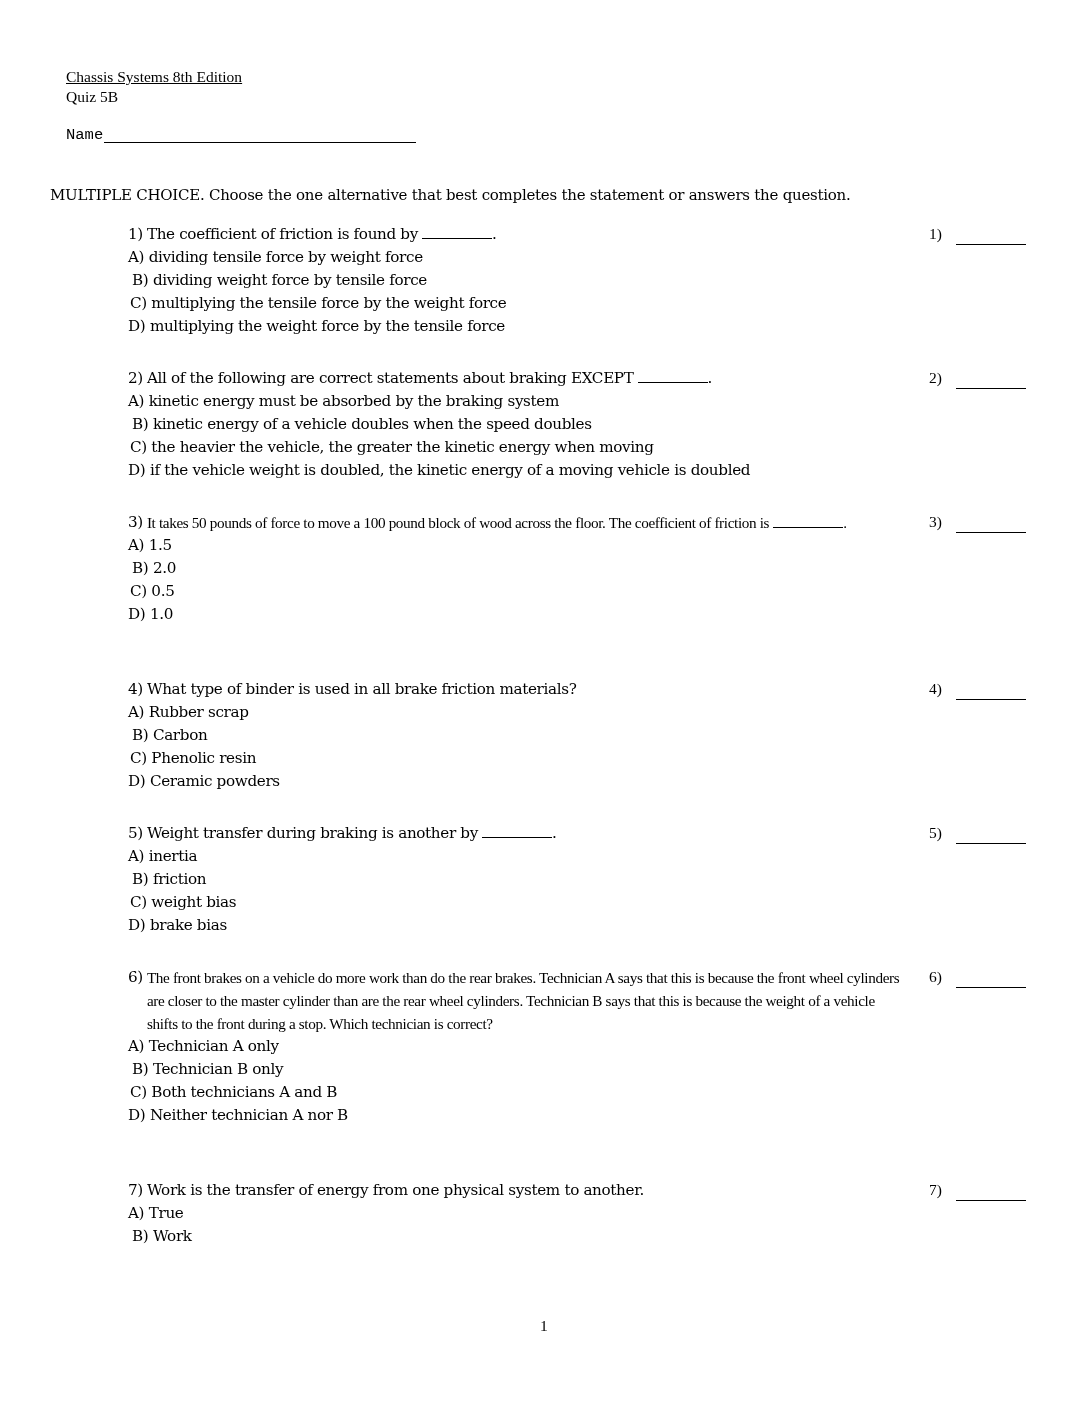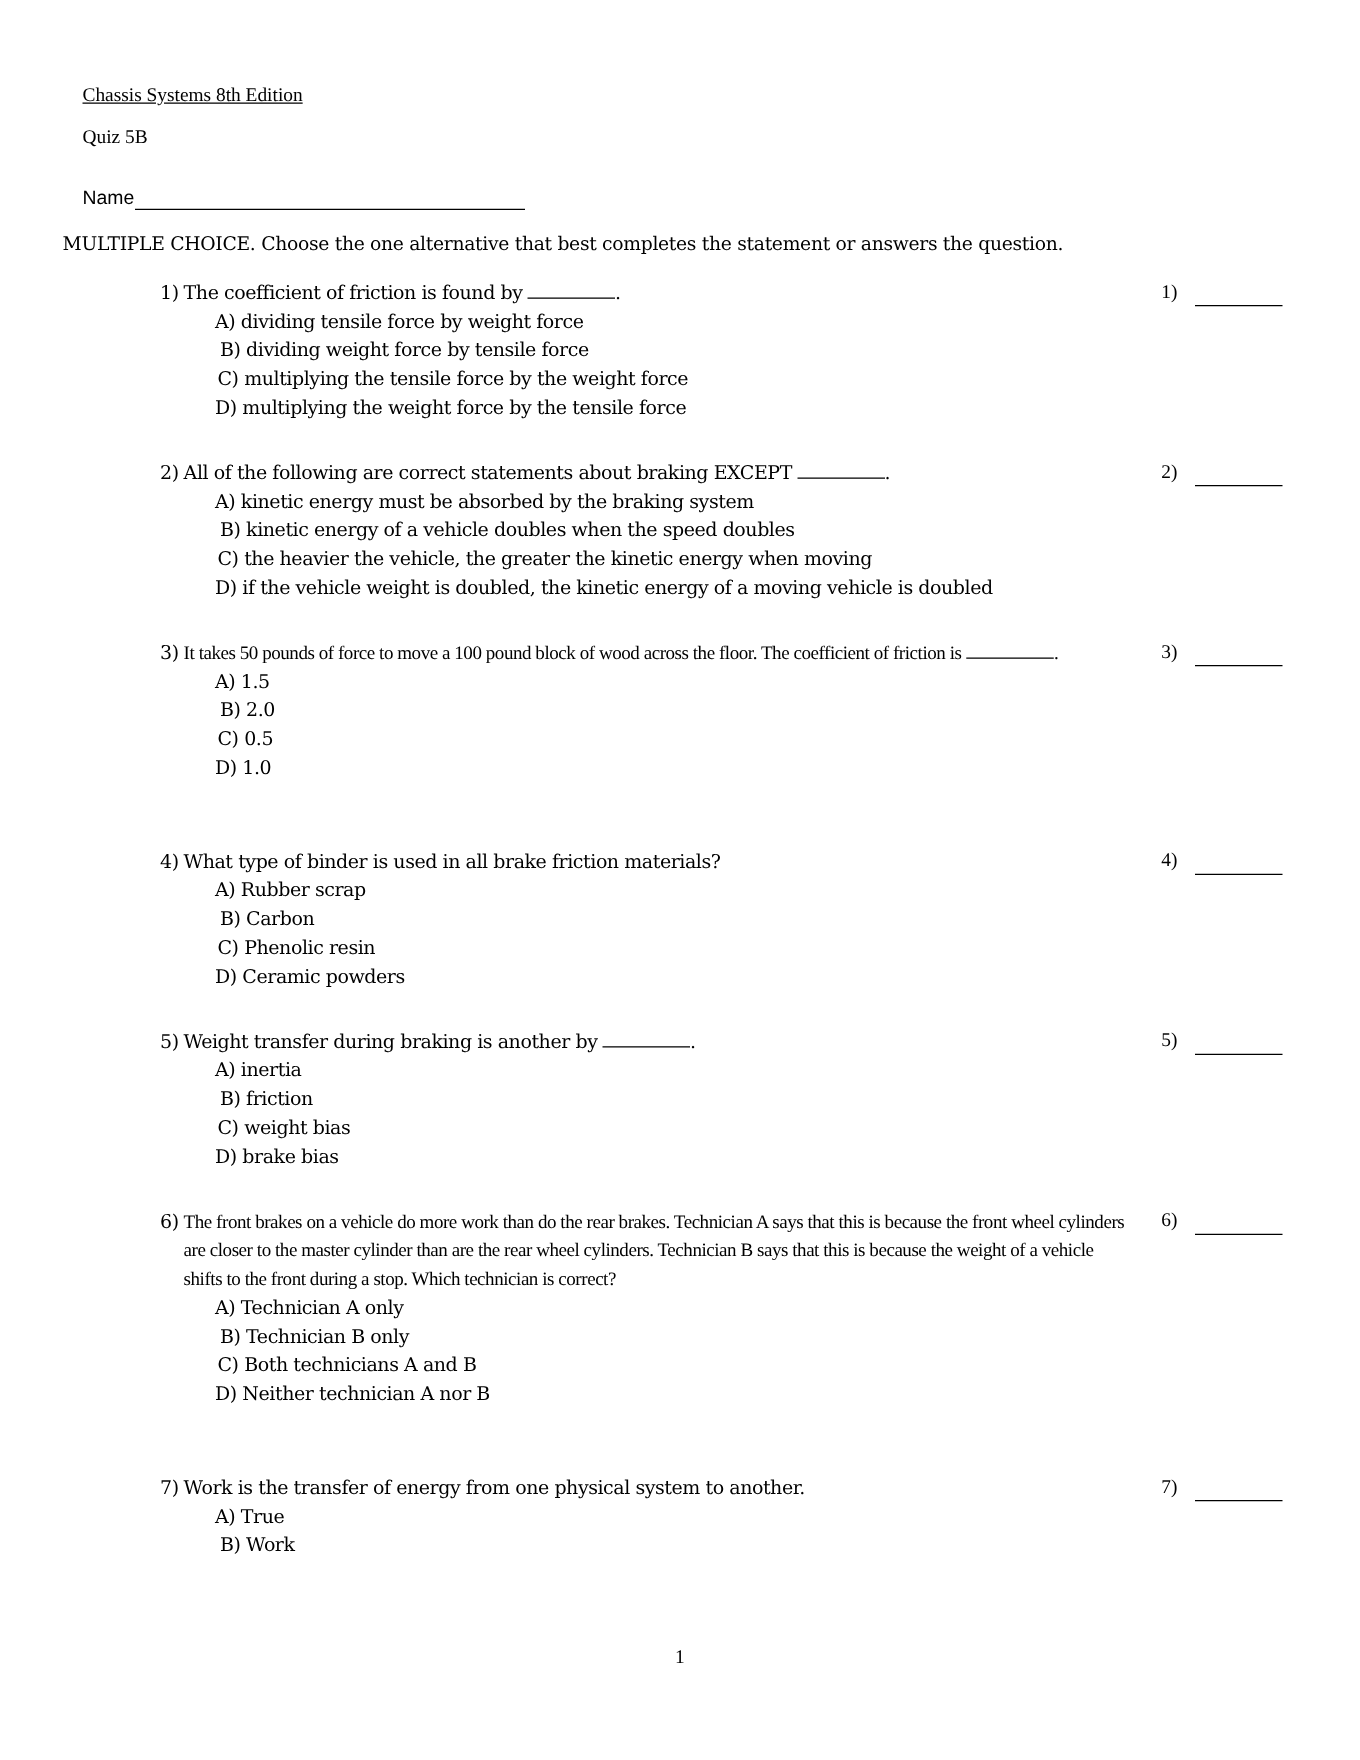--- a/index.html
+++ b/index.html
@@ -1,30 +1,30 @@
 <!DOCTYPE html>
 <html><head>
 <meta charset="utf-8">
 <style>
   html, body { margin: 0; padding: 0; background: #ffffff; }
   body { width: 1088px; height: 1408px; position: relative; overflow: hidden; color: #000; }
   .page { position: absolute; left: 0; top: 0; width: 1088px; height: 1408px; }
   .hdr { position: absolute; left: 66px; font-family: "Liberation Serif", "DejaVu Serif", serif; font-size: 15.5px; line-height: 20px; }
   .hdr-title { top: 67px; text-decoration: underline; }
-  .hdr-quiz { top: 100px; }
-  .name-row { position: absolute; left: 66px; top: 125px; font-family: Liberation Sans, sans-serif; font-size: 15.5px; line-height: 20px; display: flex; align-items: center; margin-top: 24px; }
+  .hdr-quiz { top: 87px; }
+  .name-row { position: absolute; left: 66px; top: 125px; font-family: Liberation Mono, monospace; font-size: 15.5px; line-height: 20px; display: flex; align-items: flex-start; }
   .name-line { display: inline-block; width: 312px; border-bottom: 1.3px solid #000; height: 17px; margin-left: 1px; }
   .instructions { position: absolute; left: 50px; top: 185px; font-family: "DejaVu Serif", serif; font-weight: normal; font-size: 15px; line-height: 20px; letter-spacing: -0.25px; white-space: nowrap; }
   .question { position: absolute; left: 128px; width: 780px; font-family: "DejaVu Serif", serif; font-size: 15.2px; line-height: 23px; letter-spacing: -0.35px; }
   .stem { display: flex; }
   .qnum { flex: 0 0 auto; white-space: nowrap; margin-right: 4px; }
   .qtext { flex: 1 1 auto; }
   .qtext.wide { max-width: 760px; font-family: Liberation Serif, serif; }
   .blank-inline { display: inline-block; width: 70px; border-bottom: 1px solid #000; height: 14px; vertical-align: baseline; margin-left: 4px; }
-  .opts { margin-left: 44px; }
+  .opts { }
   .opt { white-space: nowrap; }
   .opt.indent-b { padding-left: 4px; }
   .opt.indent-c { padding-left: 2px; }
   .ans { position: absolute; left: 929px; font-family: "Liberation Serif", serif; font-size: 15.5px; line-height: 22px; display: flex; align-items: flex-end; }
   .ans-num { width: 24px; }
   .ans-line { display: inline-block; width: 70px; border-bottom: 1.6px solid #000; height: 14px; margin-left: 3px; }
   .page-num { position: absolute; left: 540px; top: 1316px; font-family: "Liberation Serif", serif; font-size: 15.5px; line-height: 20px; }
 </style>
 </head>
 <body>

